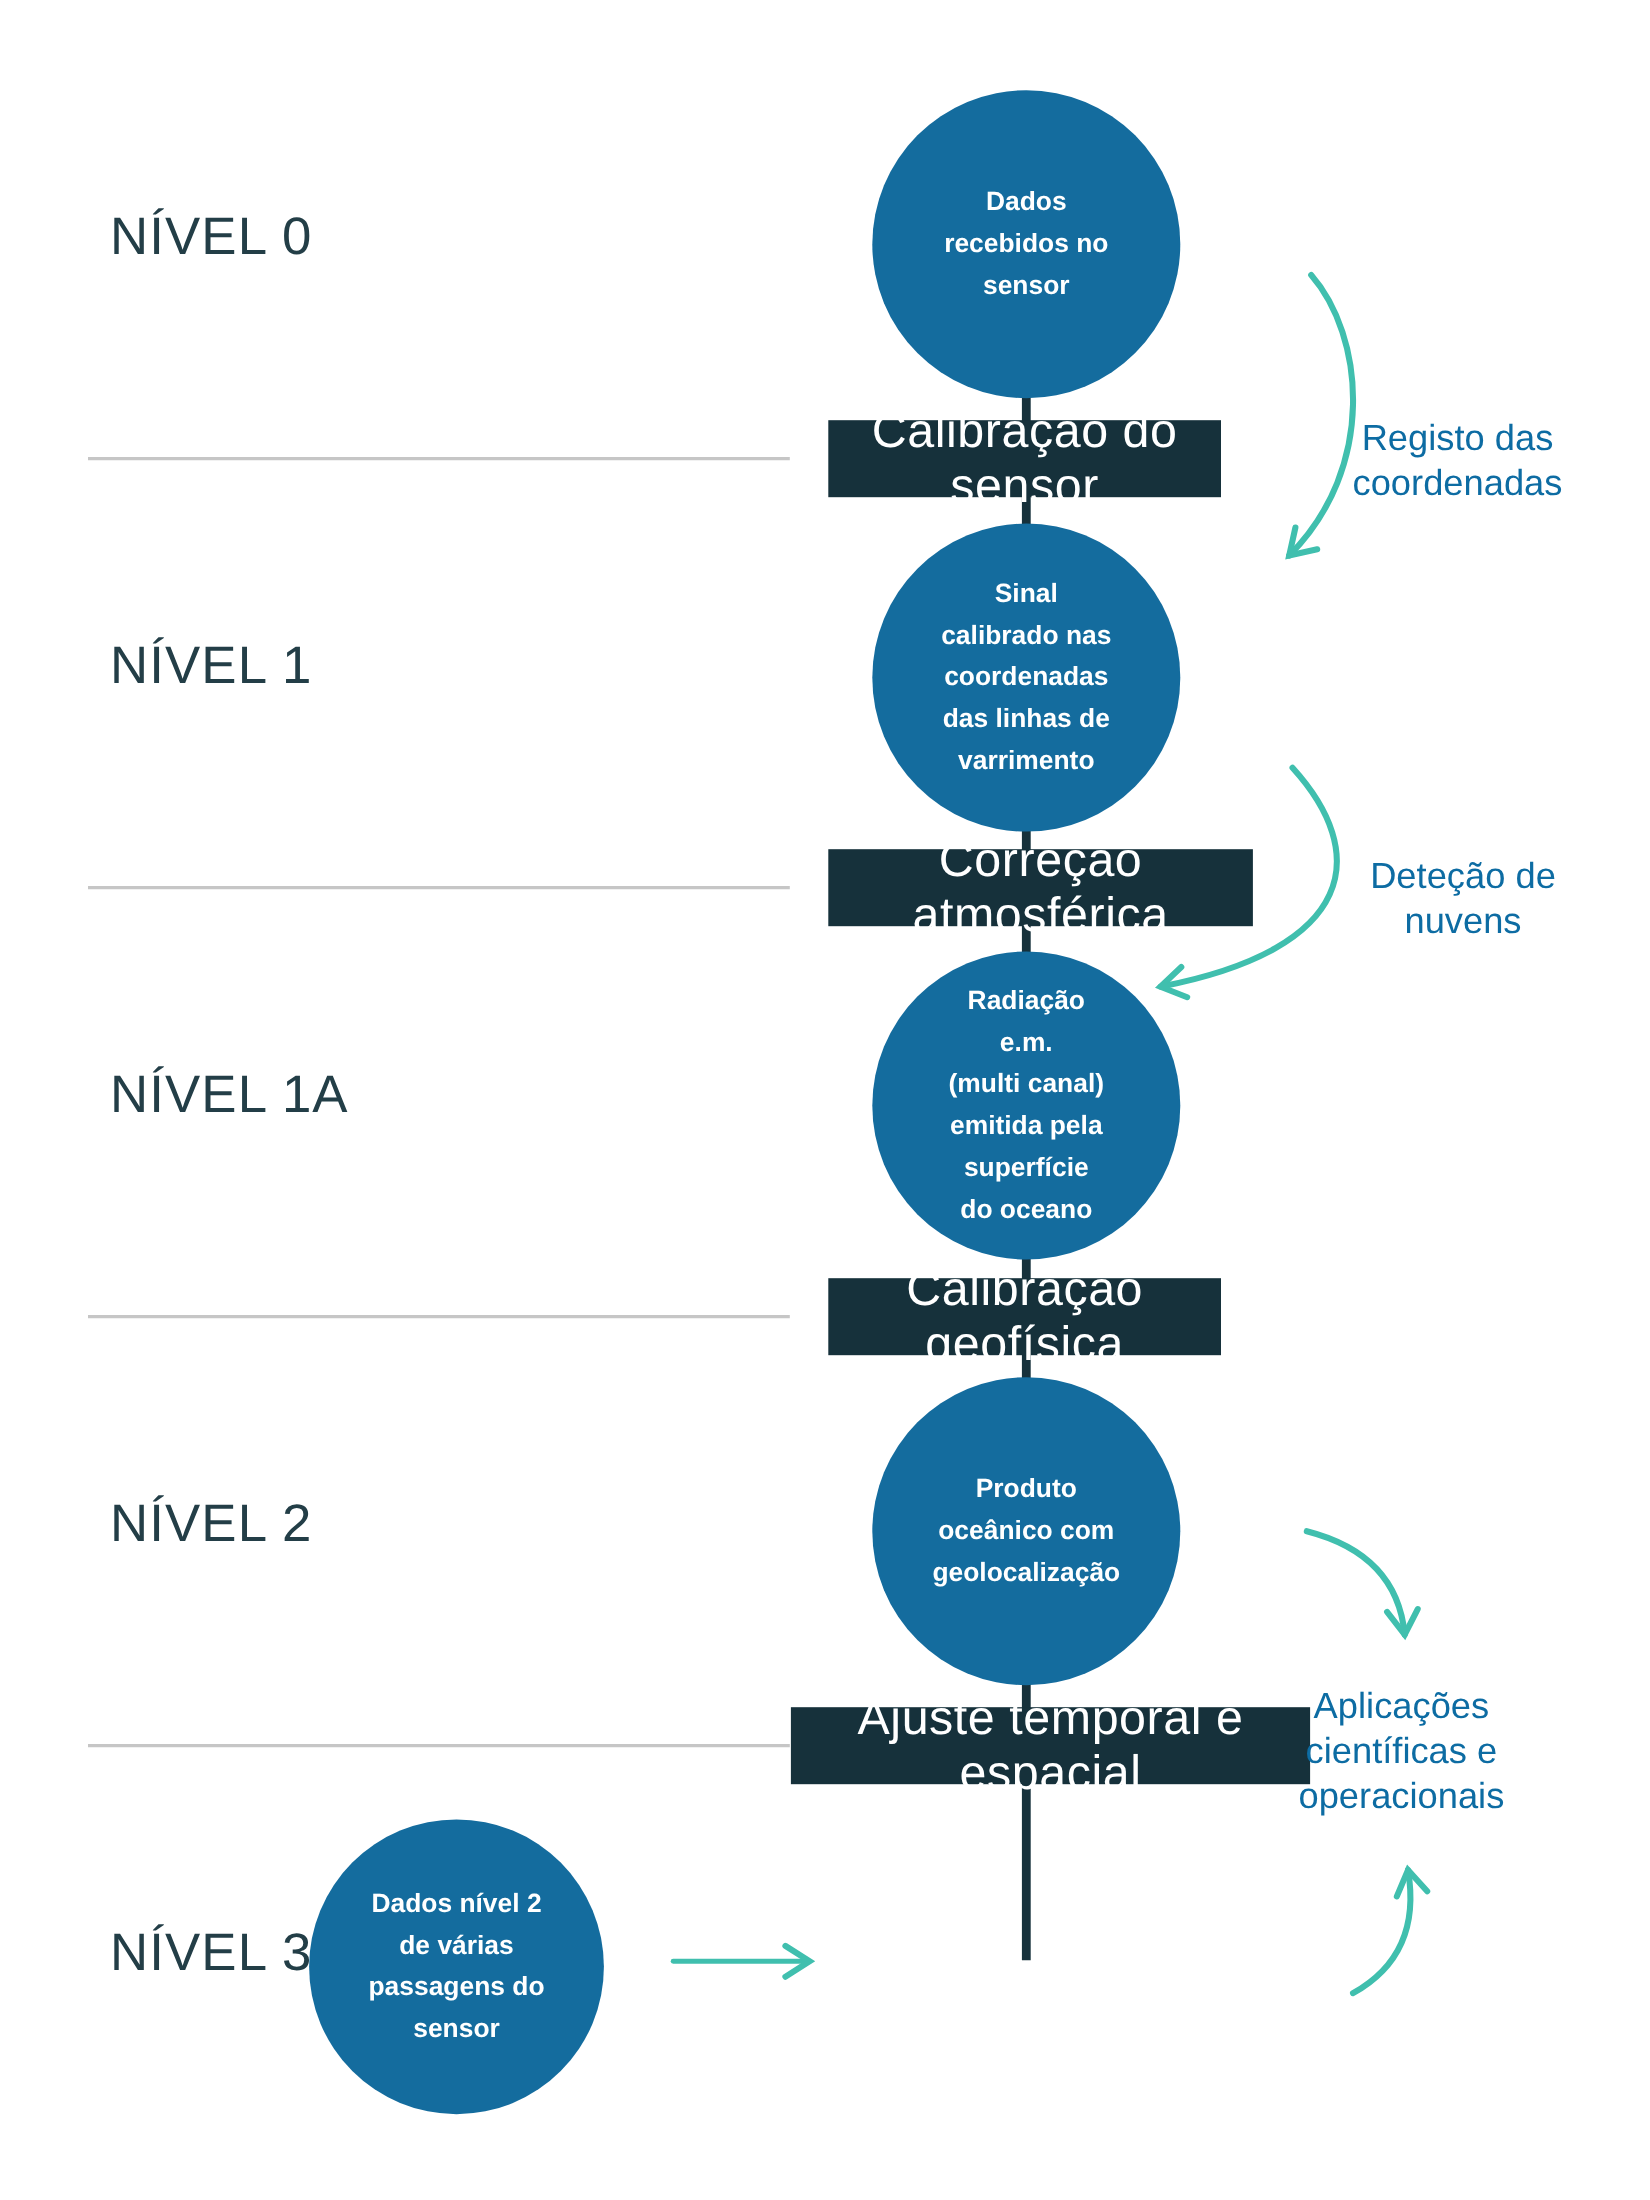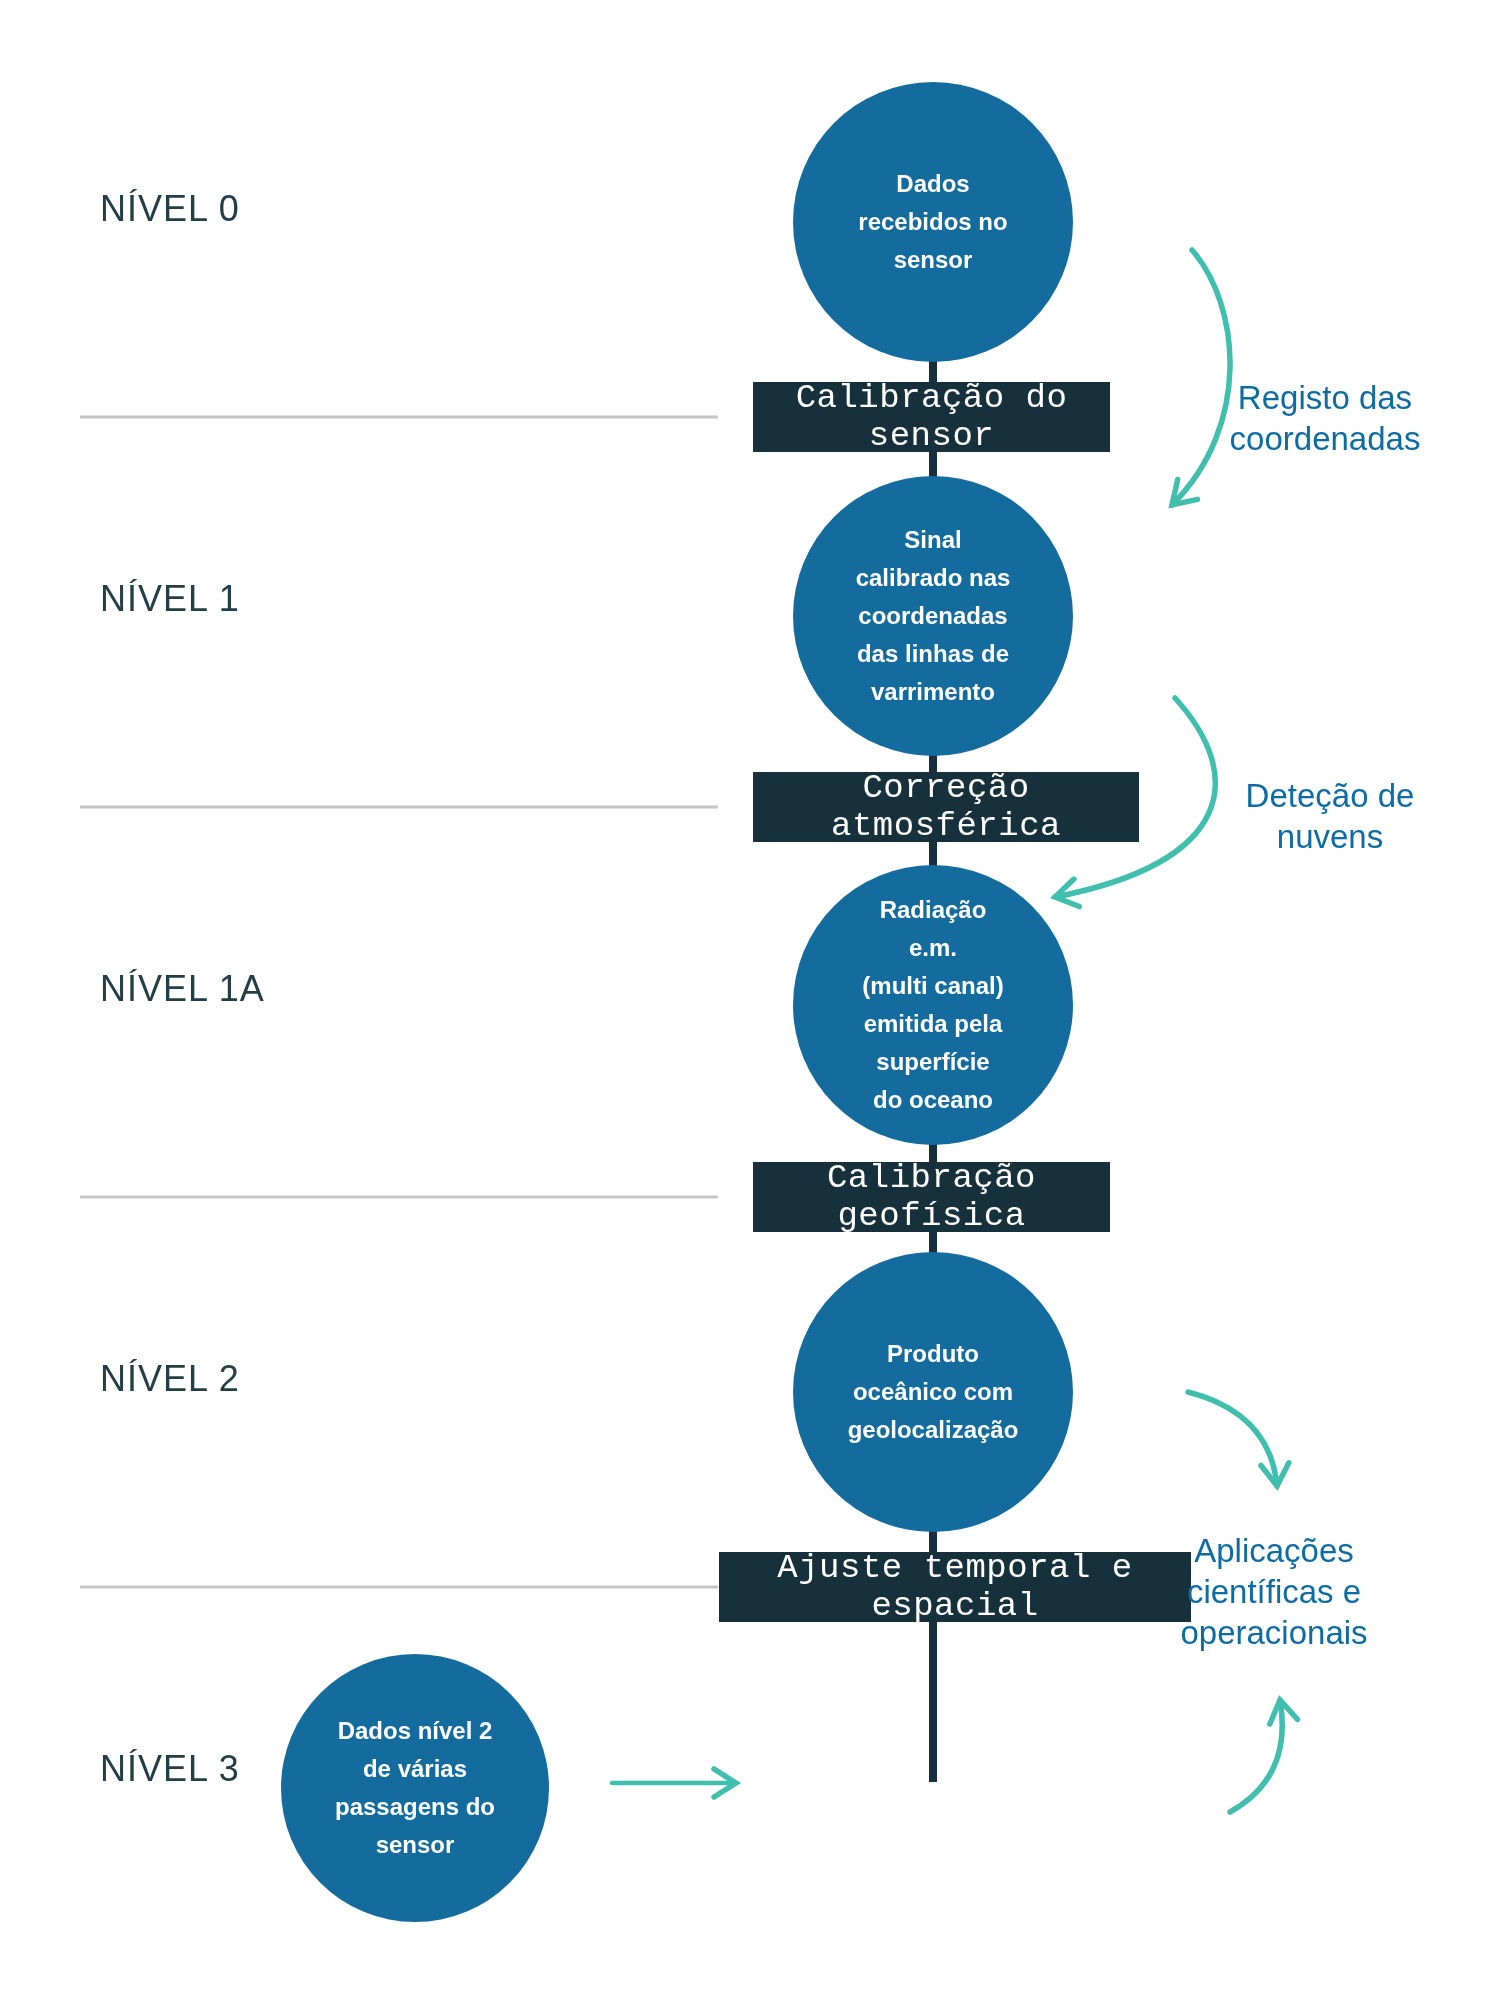--- a/index.html
+++ b/index.html
@@ -26,25 +26,25 @@
     position:absolute;width:280px;height:280px;border-radius:50%;
     background:var(--circle-fill);
     display:flex;align-items:center;justify-content:center;text-align:center;
     color:var(--text-white);font-weight:bold;font-size:24px;line-height:38px;
     white-space:pre-line;
   }
   .node.small{width:268px;height:268px;}
   .process{
     position:absolute;height:70px;background:var(--box-fill);
     display:flex;align-items:center;justify-content:center;text-align:center;
-    color:var(--text-white);font-size:34px;font-weight:400;letter-spacing:.5px;font-family:Liberation Mono, monospace;
+    color:var(--text-white);font-size:44px;font-weight:400;letter-spacing:.5px;
   }
   .level-label{
     position:absolute;left:100px;color:var(--level-text);
-    font-size:36px;letter-spacing:1px;font-weight:400;white-space:nowrap;
+    font-size:48px;letter-spacing:1px;font-weight:400;white-space:nowrap;
   }
   .annotation{
     position:absolute;width:340px;text-align:center;
     color:var(--annotation-blue);font-weight:normal;font-size:33px;line-height:41px;
     white-space:pre-line;
   }
 </style>
 </head>
 <body>
 

